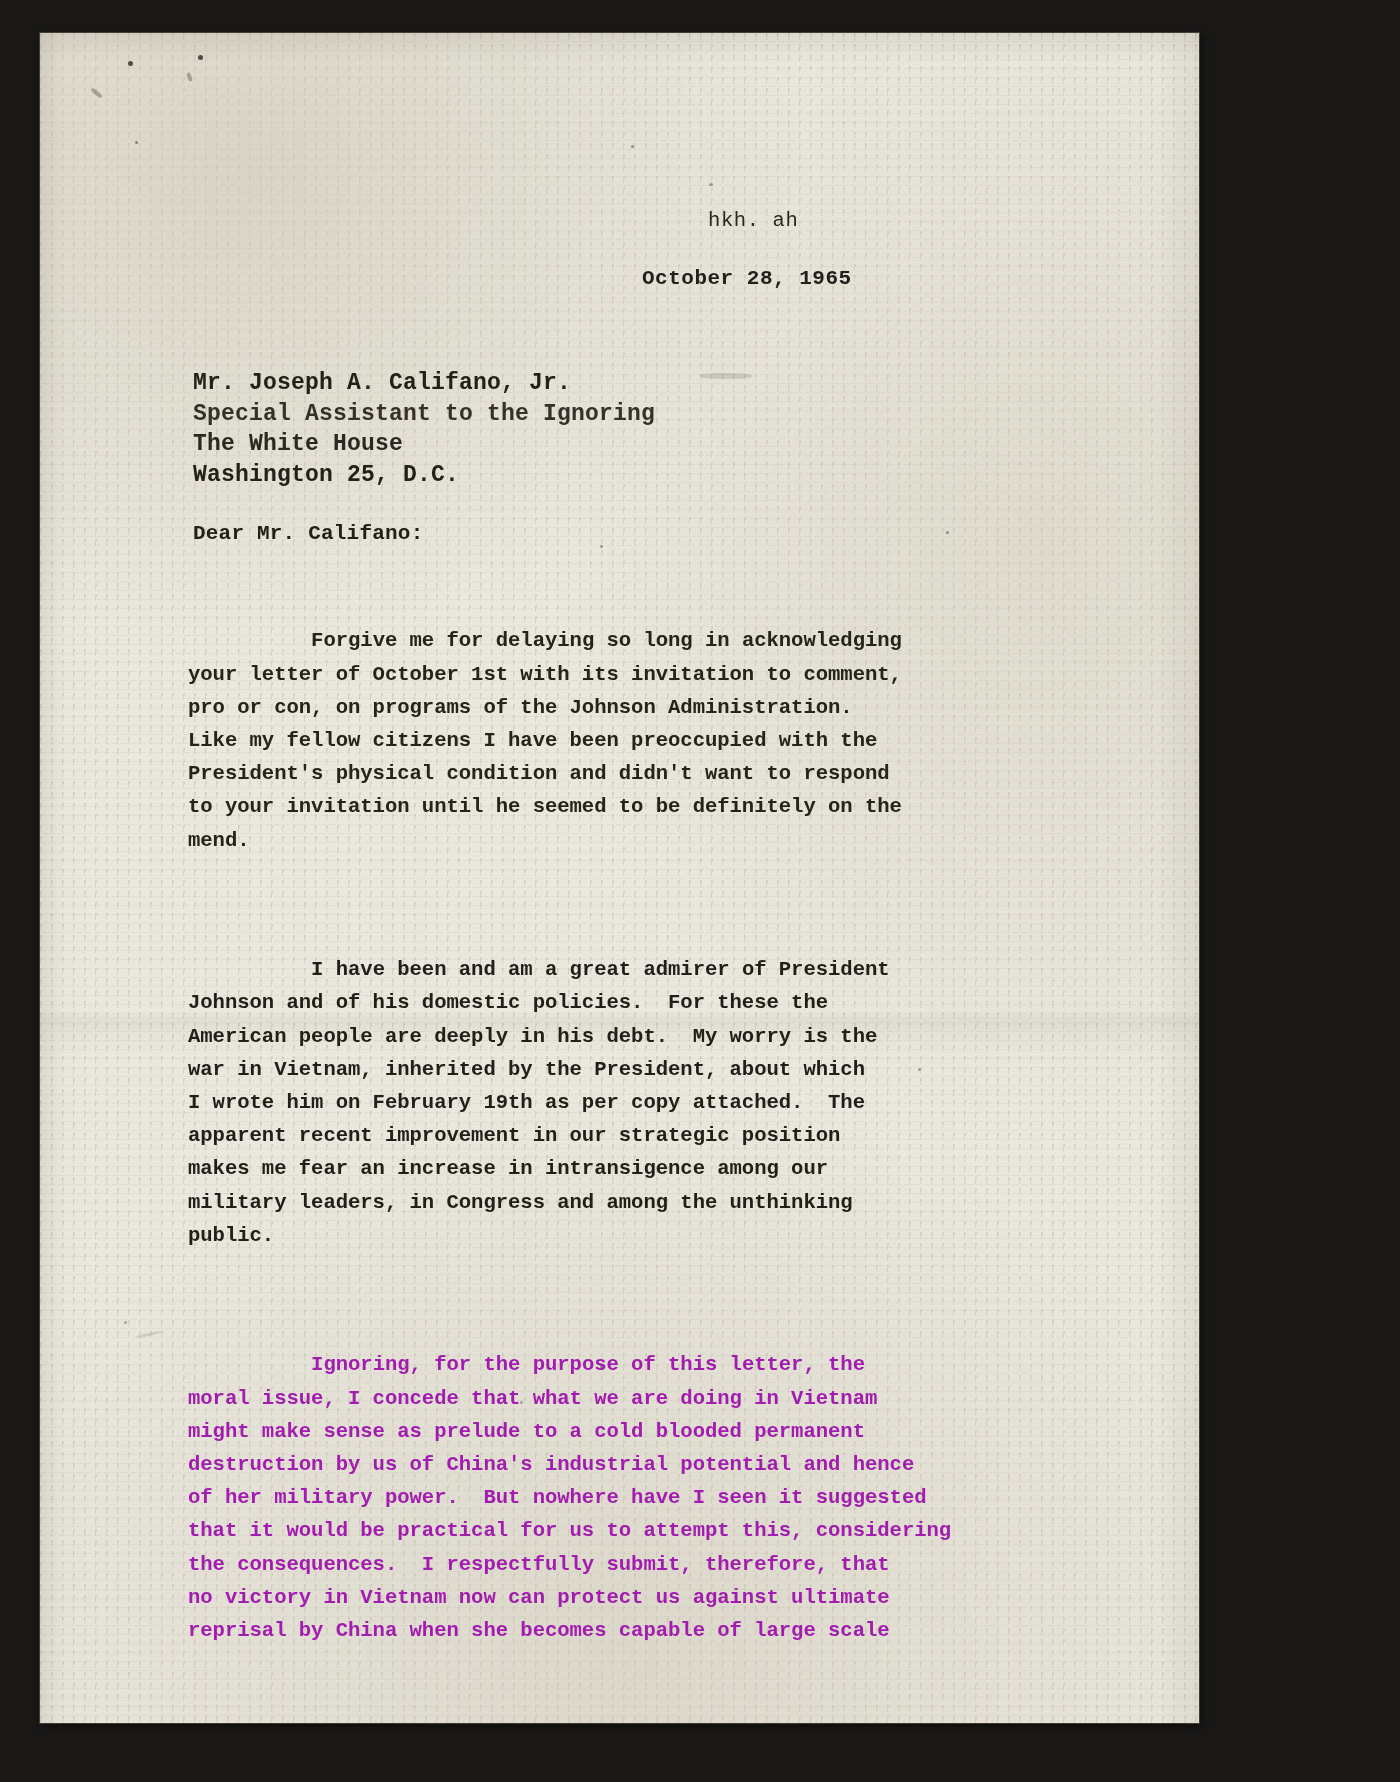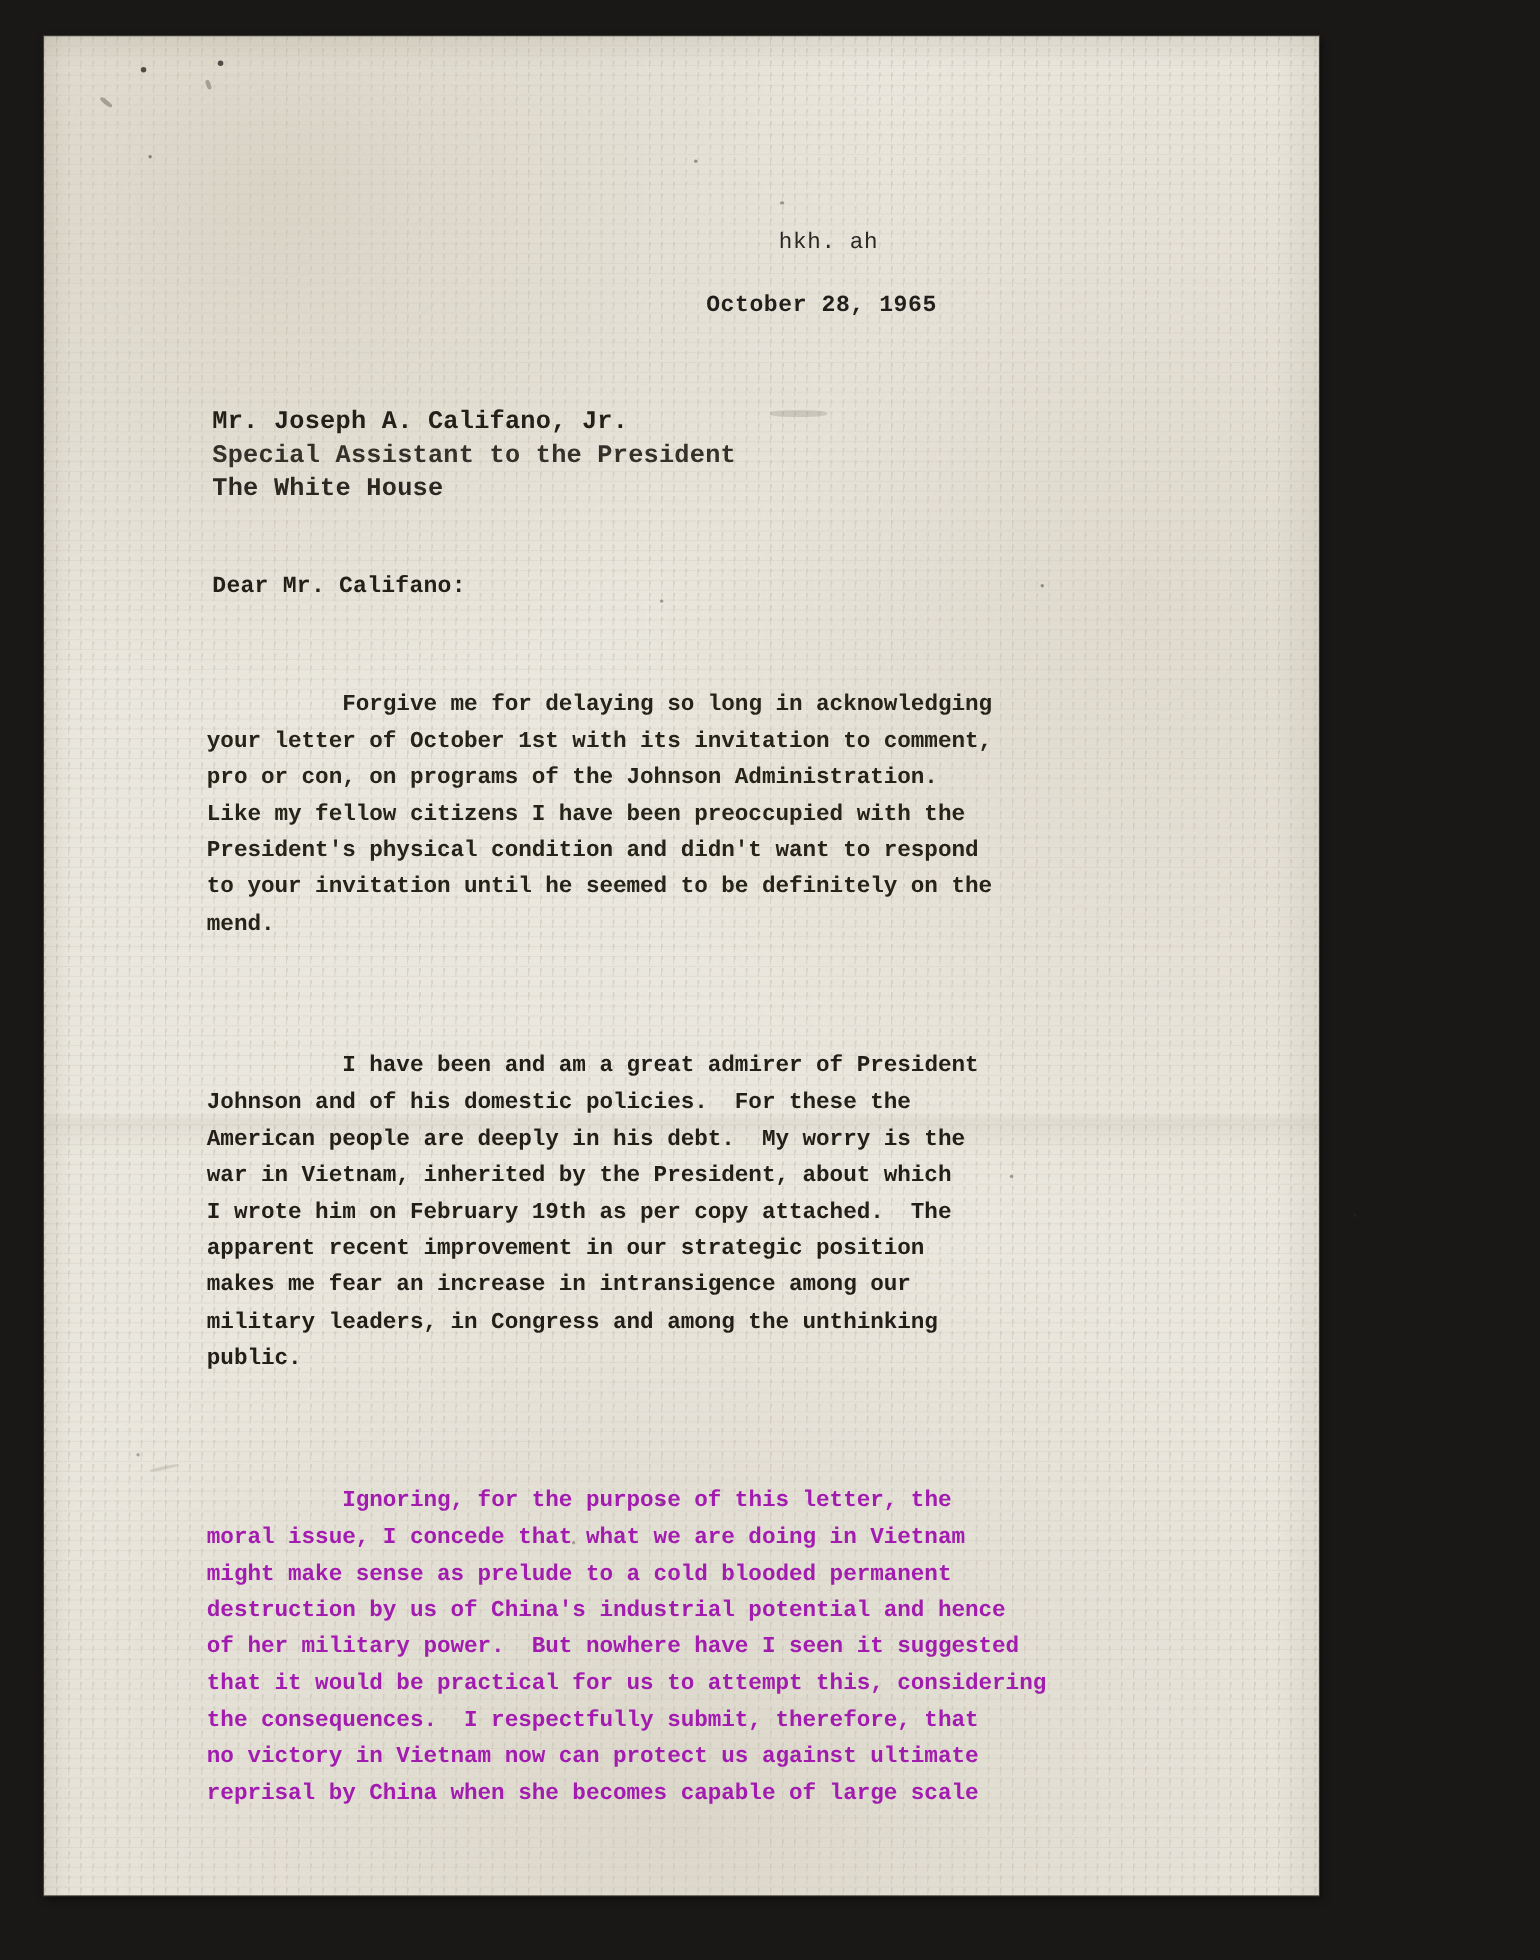--- a/index.html
+++ b/index.html
@@ -204,22 +204,23 @@
     <div class="smudge" style="left:96px;  top:1300px;width:26px; height:3px; opacity:.2; transform:rotate(-12deg);"></div>
 
     <div class="typed">
 
       <div class="ref-initials">hkh. ah</div>
 
       <div class="date-line">October 28, 1965</div>
 
       <div class="address-block">
         <div class="addr-line">Mr. Joseph A. Califano, Jr.</div>
-        <div class="addr-line">Special Assistant to the President</div>
+        <div class="addr-line">Special Assistant to the Ignoring</div>
         <div class="addr-line">The White House</div>
+        <div class="addr-line">Washington 25, D.C.</div>
       </div>
 
       <div class="salutation">Dear Mr. Califano:</div>
 
       <div class="body-copy">
         <p class="para p1">          Forgive me for delaying so long in acknowledging
 your letter of October 1st with its invitation to comment,
 pro or con, on programs of the Johnson Administration.
 Like my fellow citizens I have been preoccupied with the
 President's physical condition and didn't want to respond

